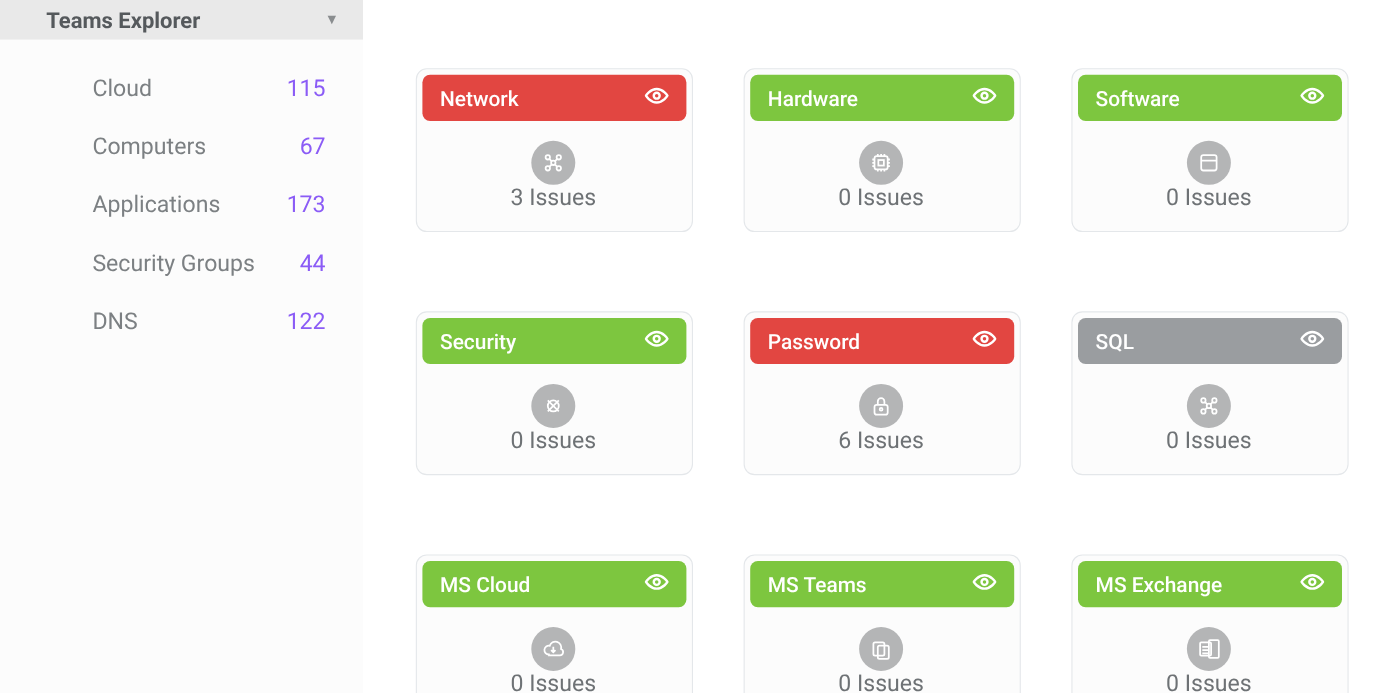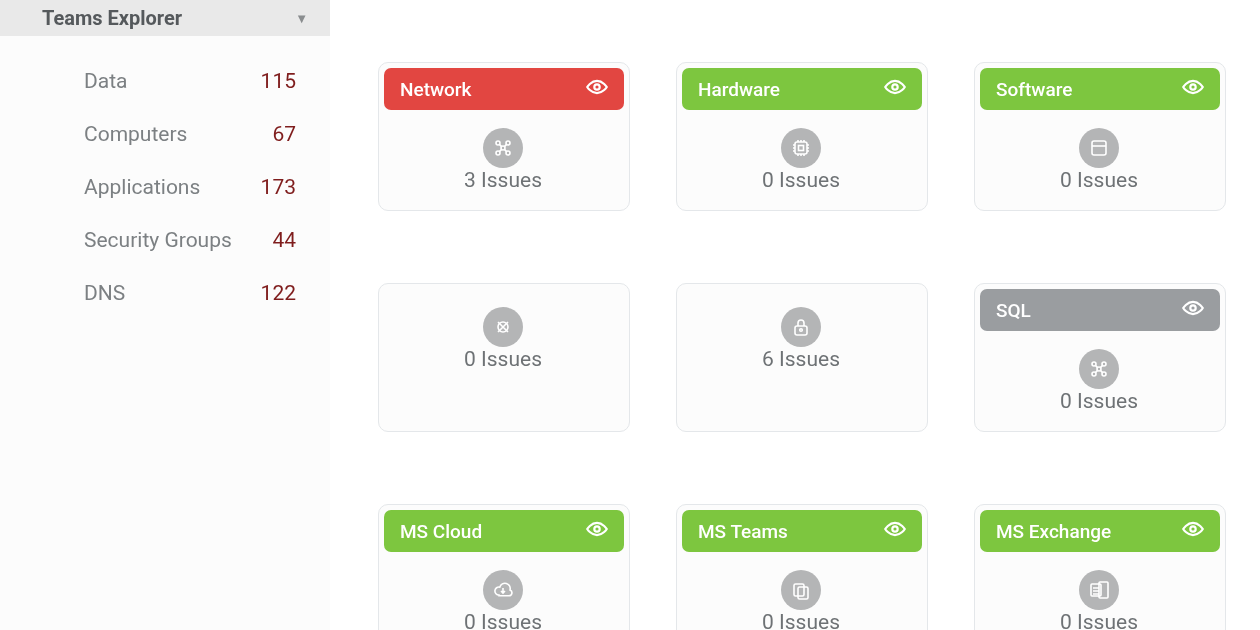--- a/index.html
+++ b/index.html
@@ -12,21 +12,21 @@
     display:flex; align-items:center; justify-content:space-between;
     background:#e9e9e9; height:36px; padding:0 22px 0 42px;
     font-weight:700; font-size:20px; color:#55595c;
   }
   .sidebar-header .caret{ font-size:13px; color:#8a8d8f; }
   .side-list{ padding:18px 34px 0 84px; }
   .side-item{
     display:flex; justify-content:space-between; align-items:center;
     height:53px; font-size:21px; color:#7c8083; cursor:pointer;
   }
-  .side-item .count{ color:#7f1d1d; font-size:21px; }
+  .side-item .count{ color:#8b5cf6; font-size:21px; }
 
   
   .main{ flex:1; padding:62px 28px 0 48px; }
   .grid{ display:grid; grid-template-columns:repeat(3, 258px); column-gap:40px; row-gap:72px; }
   .card{
     border:1px solid #e4e7ea; border-radius:10px; background:#fcfcfc;
     padding:5px 5px 12px 5px; width:252px;
   }
   .card-header{
     height:42px; border-radius:7px; display:flex; align-items:center;
@@ -99,21 +99,21 @@
   </defs>
 </svg>
 
 <aside class="sidebar">
   <div class="sidebar-header">
     <span>Teams Explorer</span>
     <span class="caret">▼</span>
   </div>
   <div class="side-list">
     <div class="side-item">
-      <span>Data</span>
+      <span>Cloud</span>
       <span class="count">115</span>
     </div>
     <div class="side-item">
       <span>Computers</span>
       <span class="count">67</span>
     </div>
     <div class="side-item">
       <span>Applications</span>
       <span class="count">173</span>
     </div>
@@ -178,30 +178,46 @@
     <div class="card-body">
       <span class="icon-circle">
         <svg viewBox="0 0 22 22">
               <use href="#window-icon"></use>
             </svg>
       </span>
       <span class="issues">0 Issues</span>
     </div>
       </div>
       <div class="card green">
+    <div class="card-header">
+      <span>Security</span>
+      <span class="eye-icon">
+        <svg viewBox="0 0 18 16">
+              <use href="#eye-icon"></use>
+            </svg>
+      </span>
+    </div>
     <div class="card-body">
       <span class="icon-circle">
         <svg viewBox="0 0 22 22">
               <use href="#bug-icon"></use>
             </svg>
       </span>
       <span class="issues">0 Issues</span>
     </div>
       </div>
       <div class="card red">
+    <div class="card-header">
+      <span>Password</span>
+      <span class="eye-icon">
+        <svg viewBox="0 0 18 16">
+              <use href="#eye-icon"></use>
+            </svg>
+      </span>
+    </div>
     <div class="card-body">
       <span class="icon-circle">
         <svg viewBox="0 0 22 22">
               <use href="#lock-icon"></use>
             </svg>
       </span>
       <span class="issues">6 Issues</span>
     </div>
       </div>
       <div class="card gray">

